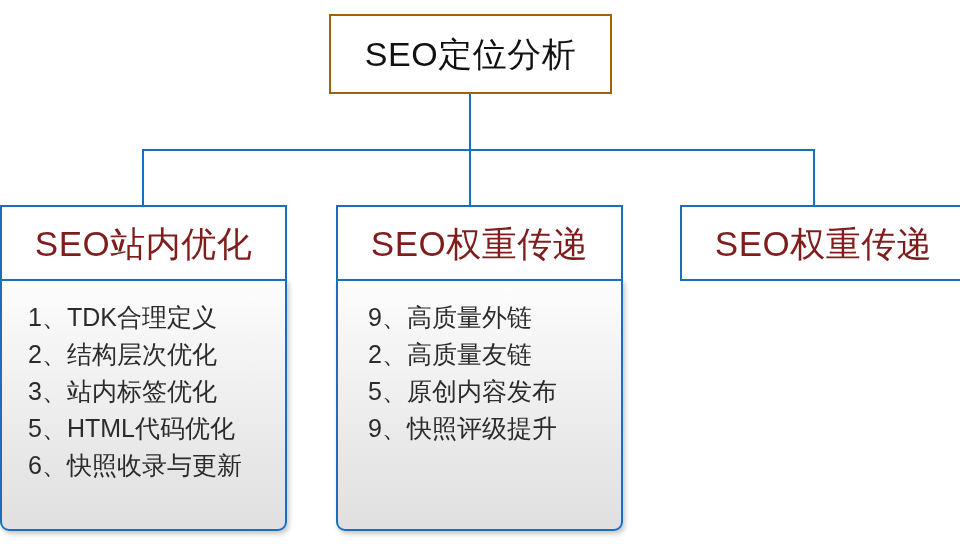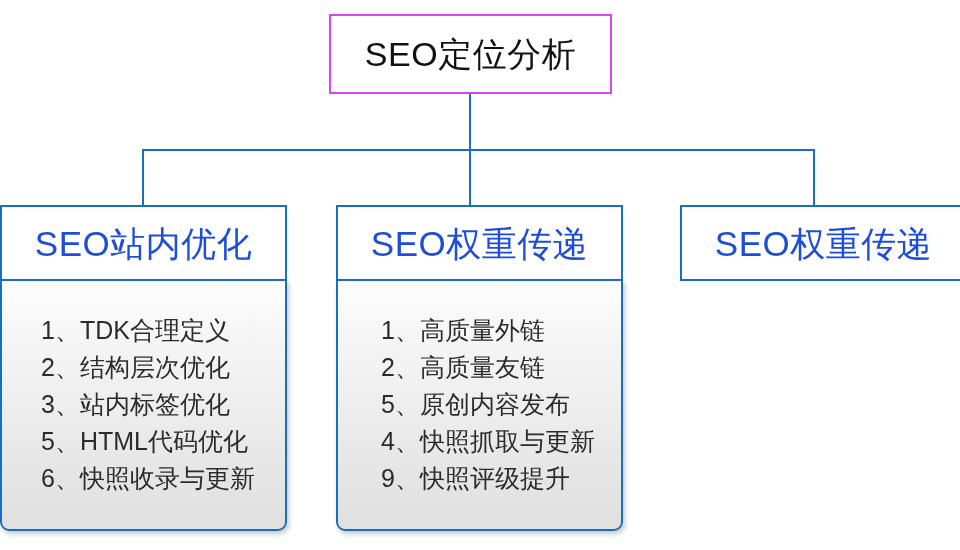--- a/index.html
+++ b/index.html
@@ -44,21 +44,21 @@
   .conn-v-right  { left: 813px;  top: 149px; width: 2px;  height: 57px; }
 
   
   .root-node {
     position: absolute;
     left: 329px;
     top: 14px;
     width: 283px;
     height: 80px;
     box-sizing: border-box;
-    border: 2px solid #d946ef;
+    border: 2px solid #a16207;
     background: #ffffff;
     display: flex;
     align-items: center;
     justify-content: center;
   }
   .root-node .node-title {
     font-size: 34px;
     line-height: 1;
     letter-spacing: 0.5px;
     color: #111111;
@@ -82,21 +82,21 @@
     border: 2px solid #1a6ec0;
     background: #ffffff;
     display: flex;
     align-items: center;
     justify-content: center;
   }
   .branch-head .head-title {
     font-size: 35px;
     line-height: 1;
     letter-spacing: 0.5px;
-    color: #1d4ed8;
+    color: #7f1d1d;
     white-space: nowrap;
   }
 
   .branch-body {
     box-sizing: border-box;
     width: 100%;
     height: 252px;
     margin-top: -2px;
     border: 2px solid #1a6ec0;
     border-bottom-left-radius: 9px;
@@ -107,21 +107,21 @@
                 #eeeeee 50%,
                 #e6e6e6 76%,
                 #e0e0e0 100%);
     box-shadow: 2px 3px 5px rgba(0,0,0,0.22);
     padding: 14px 0 0 0;
     overflow: hidden;
   }
 
   .item-list {
     list-style: none;
-    margin: 17px;
+    margin: 4px;
     padding: 0 0 0 22px;
   }
   .item-list li {
     font-size: 25px;
     line-height: 37px;
     color: #2b2b2b;
     white-space: nowrap;
   }
   .branch-2 .item-list,
   .branch-3 .item-list { padding-left: 26px; }
@@ -157,24 +157,23 @@
       </ul>
     </div>
   </div>
 
   <div class="branch branch-2">
     <div class="branch-head">
       <span class="head-title">SEO权重传递</span>
     </div>
     <div class="branch-body">
       <ul class="item-list">
-        <li>1、高质量外链</li>
+        <li>9、高质量外链</li>
         <li>2、高质量友链</li>
         <li>5、原创内容发布</li>
-        <li>4、快照抓取与更新</li>
         <li>9、快照评级提升</li>
       </ul>
     </div>
   </div>
 
   <div class="branch branch-3">
     <div class="branch-head">
       <span class="head-title">SEO权重传递</span>
     </div>
   </div>

